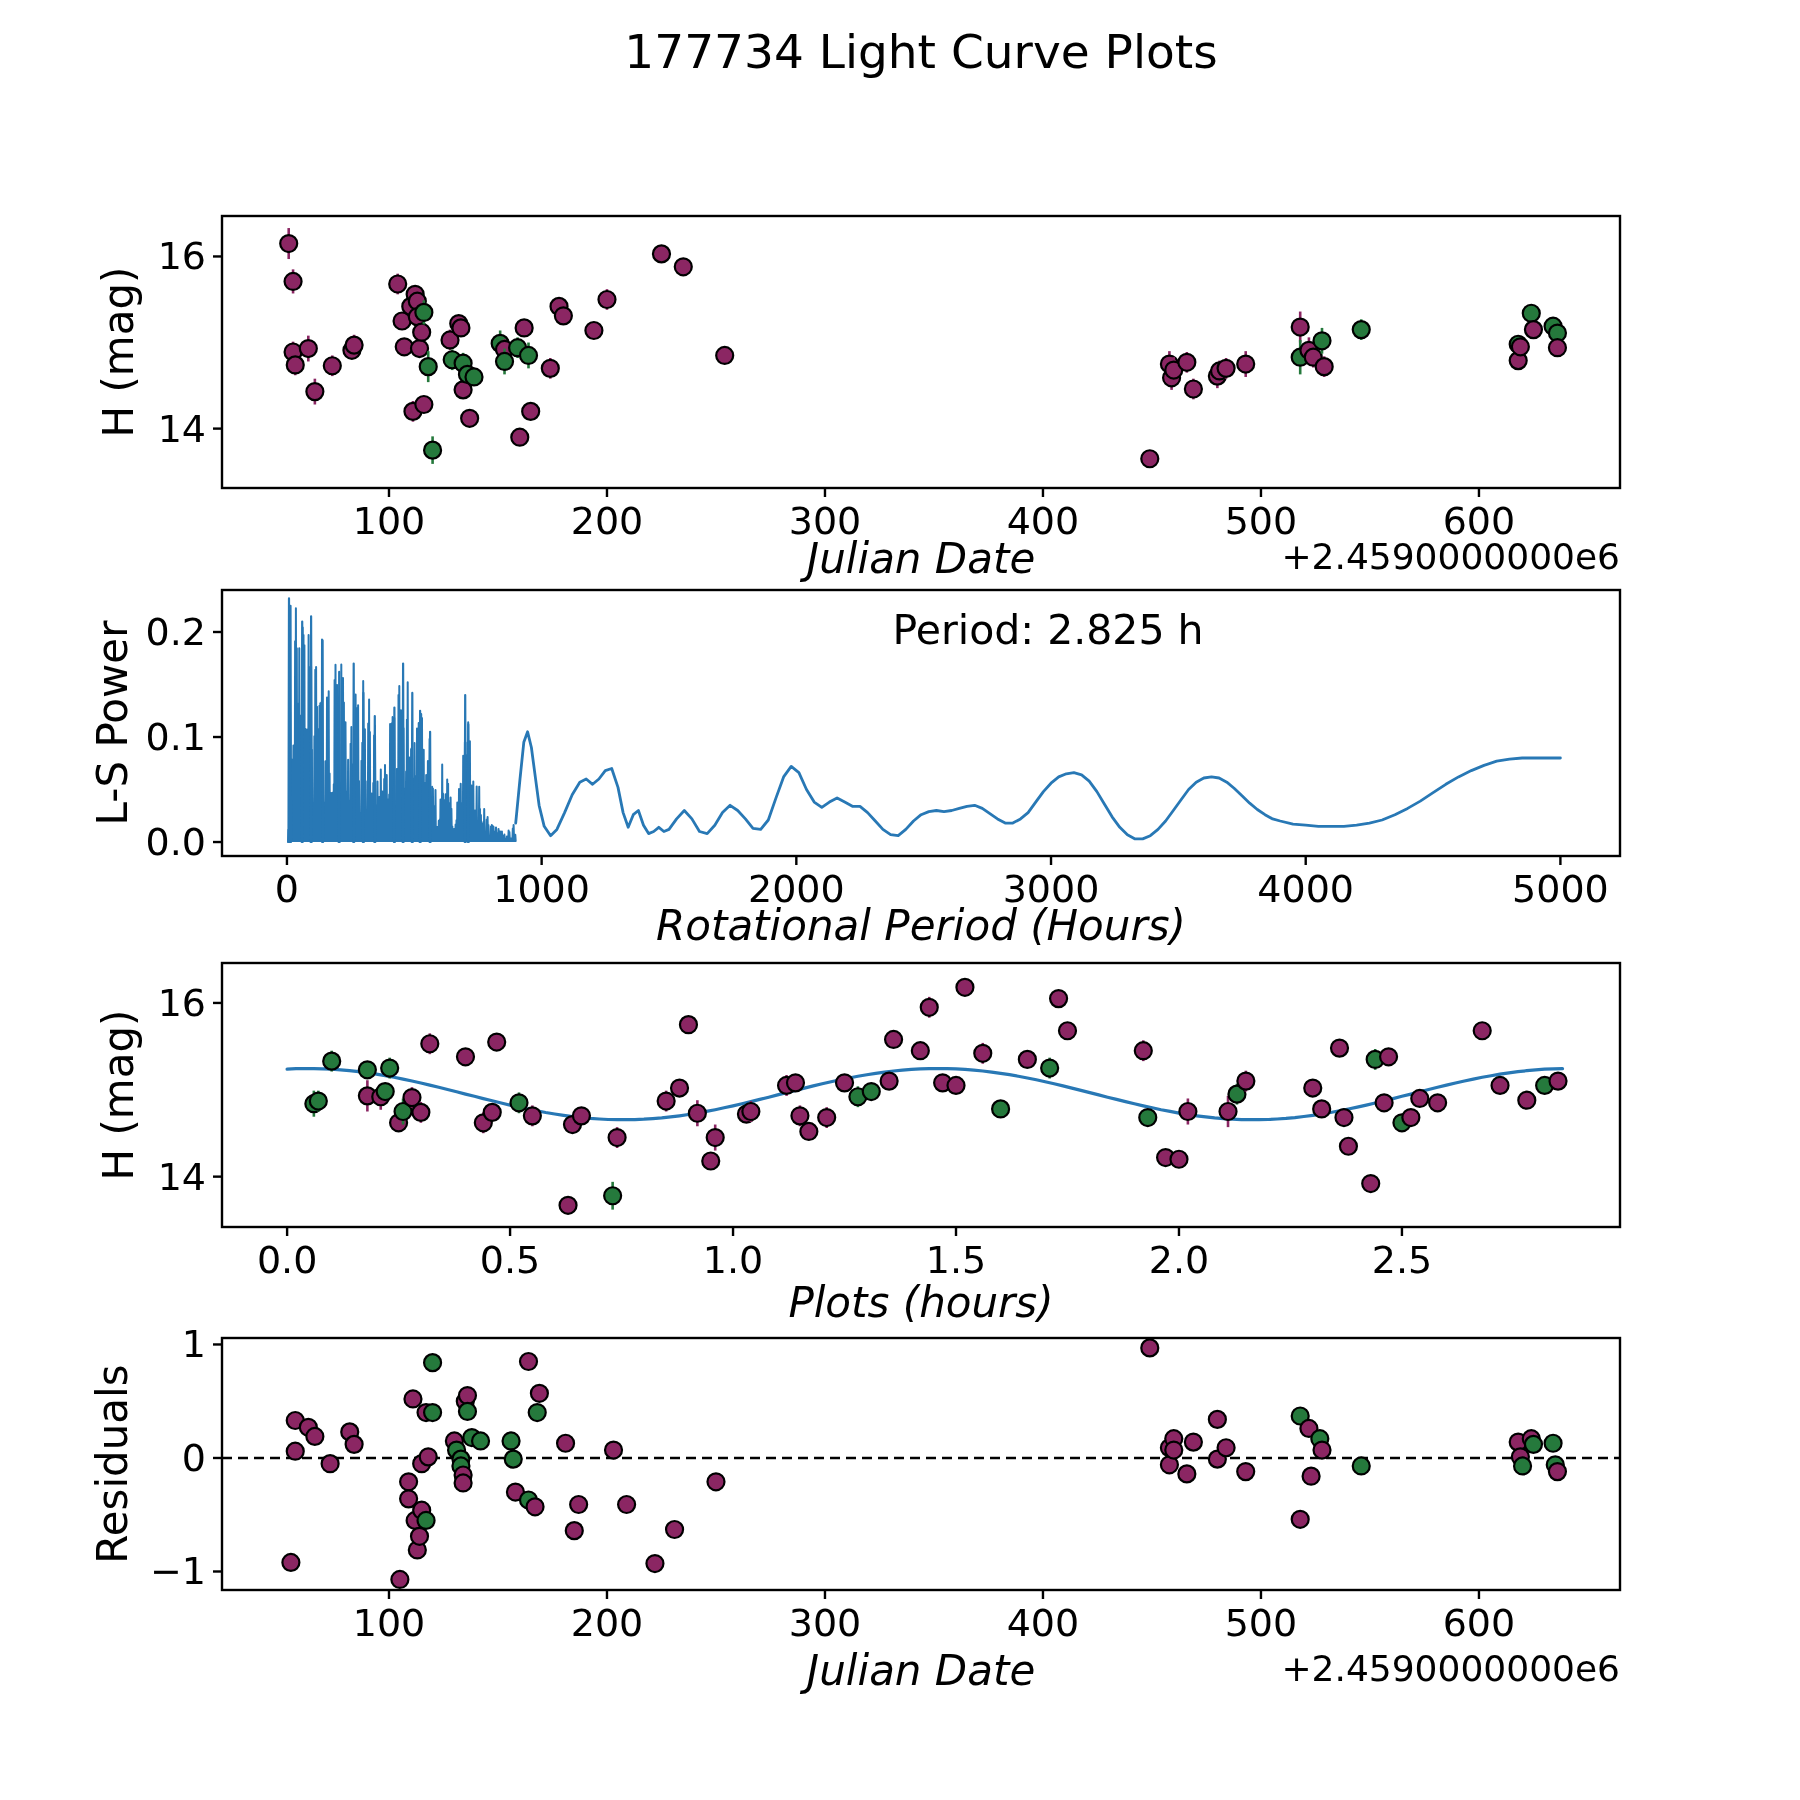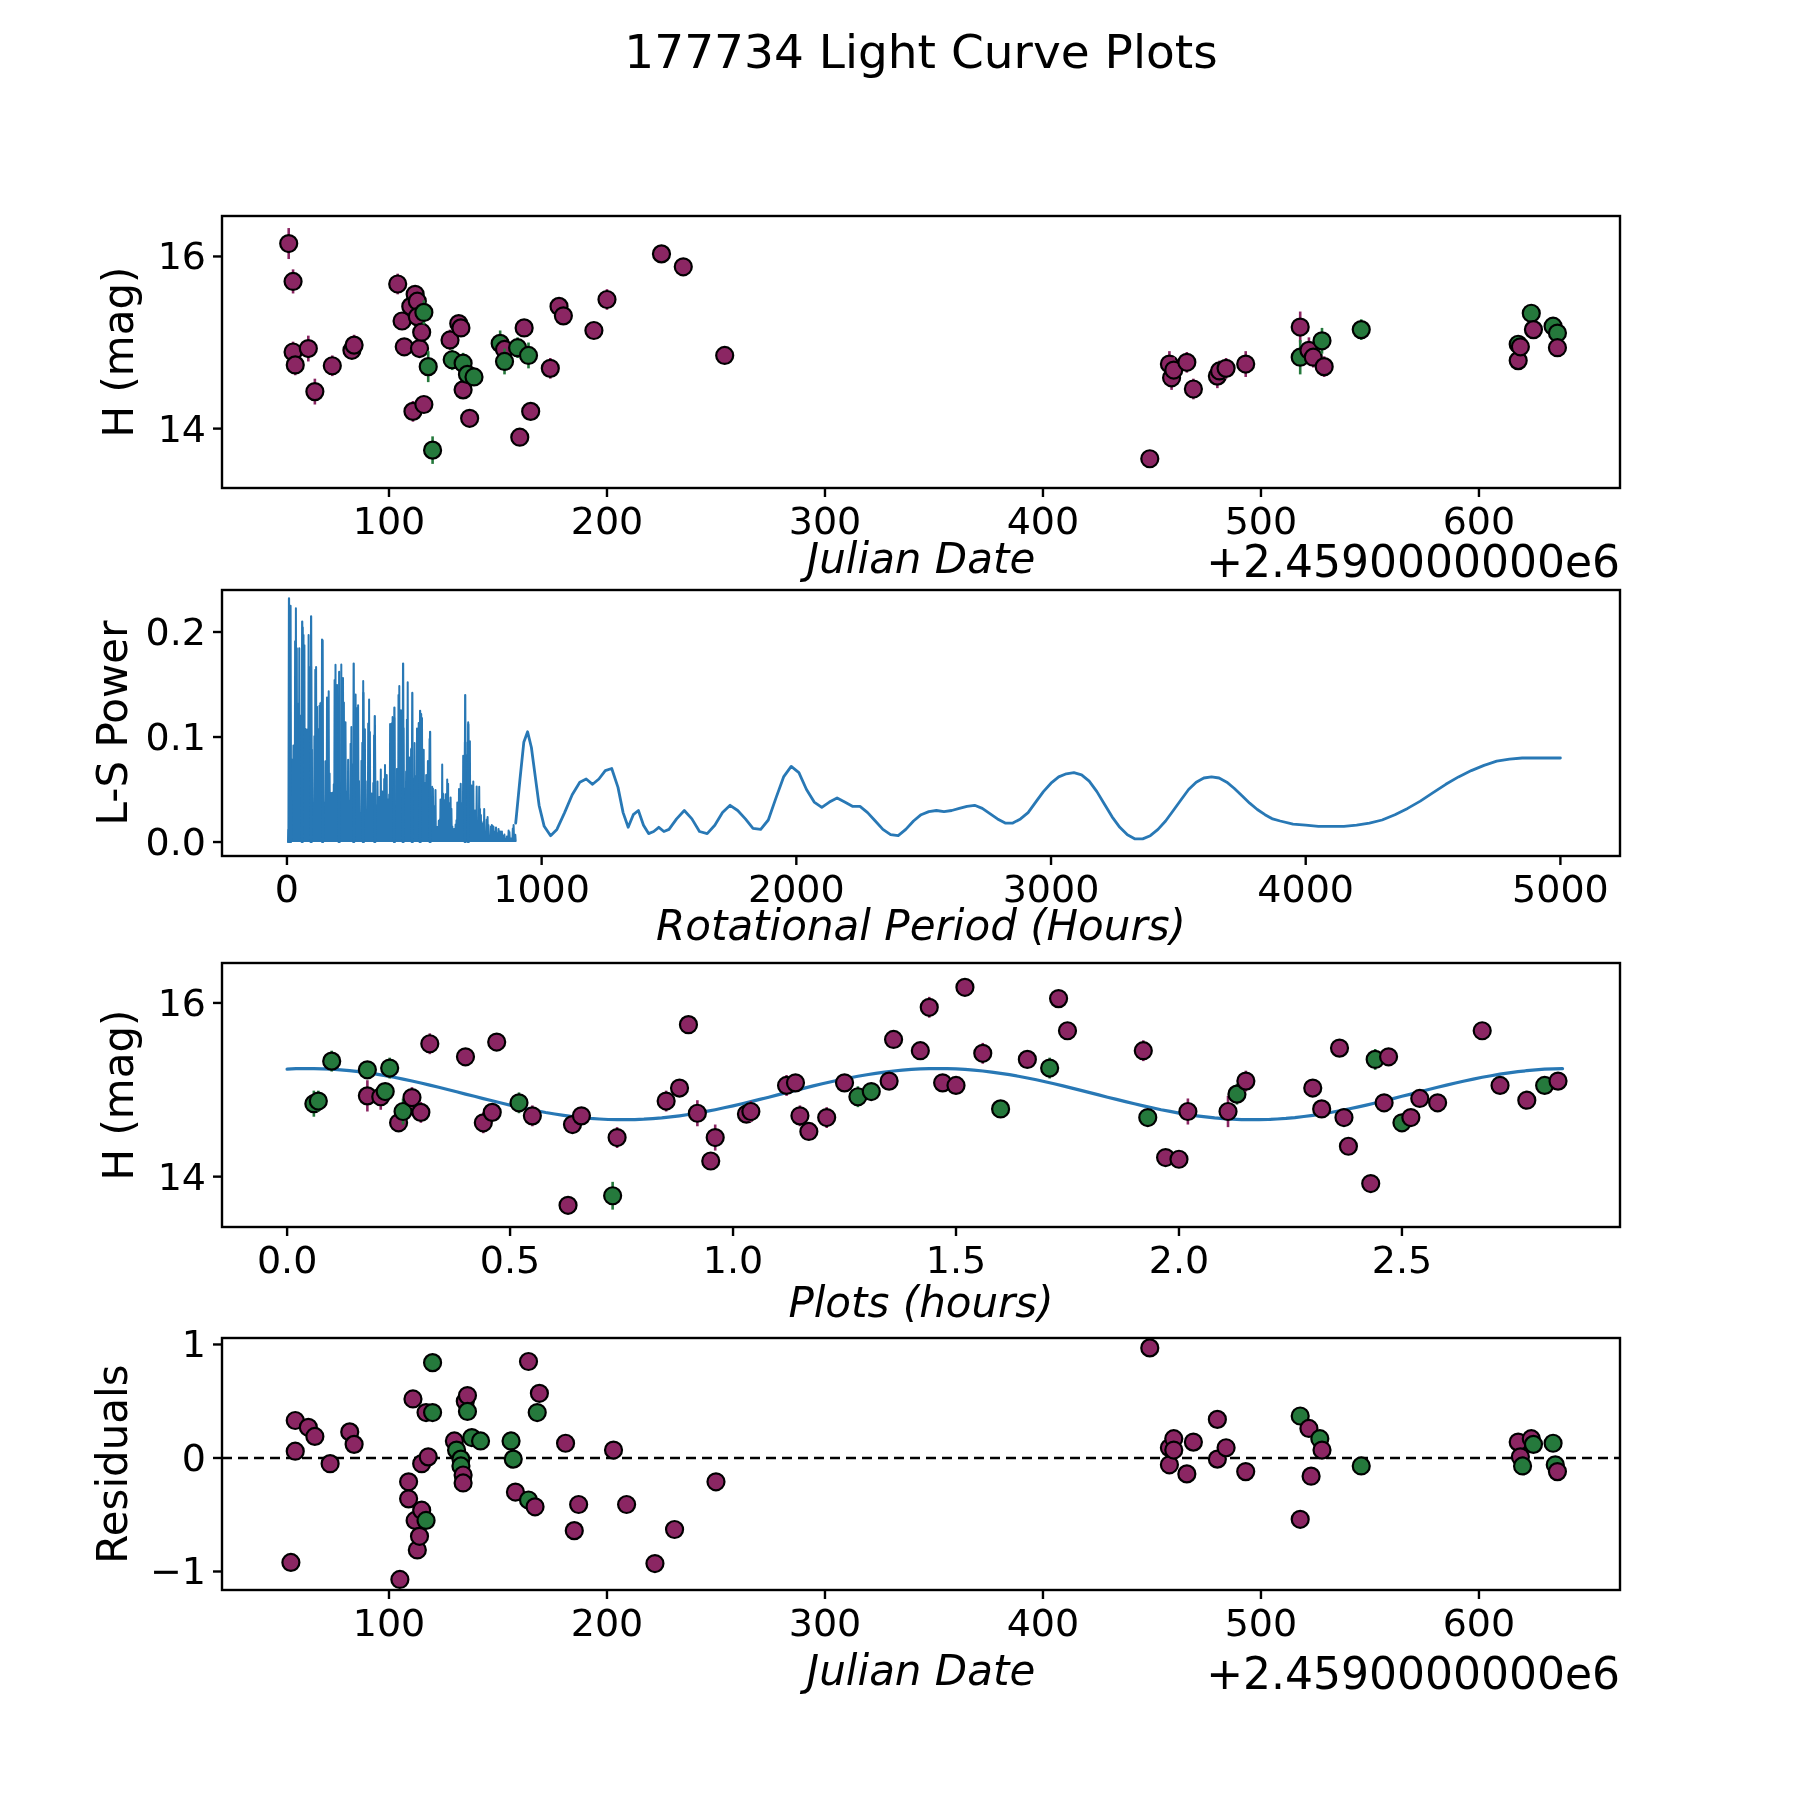--- a/index.html
+++ b/index.html
@@ -10,21 +10,21 @@
   .ylab{font-size:42px;transform:translate(-50%,-50%) rotate(-90deg);}
   .ylab1{left:118px;top:352px;}
   .ylab2{left:112px;top:723px;}
   .ylab3{left:118px;top:1095px;}
   .ylab4{left:112px;top:1464px;}
   .xlab{font-size:42px;transform:translateX(-50%);font-style:italic;}
   .xlab1{left:921px;top:534px;}
   .xlab2{left:921px;top:901px;}
   .xlab3{left:921px;top:1278px;}
   .xlab4{left:921px;top:1646px;}
-  .offset{font-size:44px;right:180px;}
+  .offset{font-size:36px;right:180px;}
   .offset1{top:536px;}
   .offset4{top:1648px;}
   .annot{left:1048px;top:606px;transform:translateX(-50%);font-size:41px;}
   svg{position:absolute;left:0;top:0;}
 </style>
 </head>
 <body>
 
 <div id="fig">
   <svg id="plots" width="1800" height="1800">
@@ -501,16 +501,17 @@
       <circle cx="1557.4355215967566" cy="1471.6054054054055" r="8.5" fill="#8b2663" stroke="#000000" stroke-width="2.2"></circle>
     </svg>
   <div class="lbl title">177734 Light Curve Plots</div>
   <div class="lbl ylab ylab1">H (mag)</div>
   <div class="lbl ylab ylab2">L-S Power</div>
   <div class="lbl ylab ylab3">H (mag)</div>
   <div class="lbl ylab ylab4">Residuals</div>
   <div class="lbl xlab xlab1">Julian Date</div>
   <div class="lbl offset offset1">+2.4590000000e6</div>
   <div class="lbl xlab xlab2">Rotational Period (Hours)</div>
+  <div class="lbl annot">Period: 2.825 h</div>
   <div class="lbl xlab xlab3">Plots (hours)</div>
   <div class="lbl xlab xlab4">Julian Date</div>
   <div class="lbl offset offset4">+2.4590000000e6</div>
 </div>
 
 </body></html>

